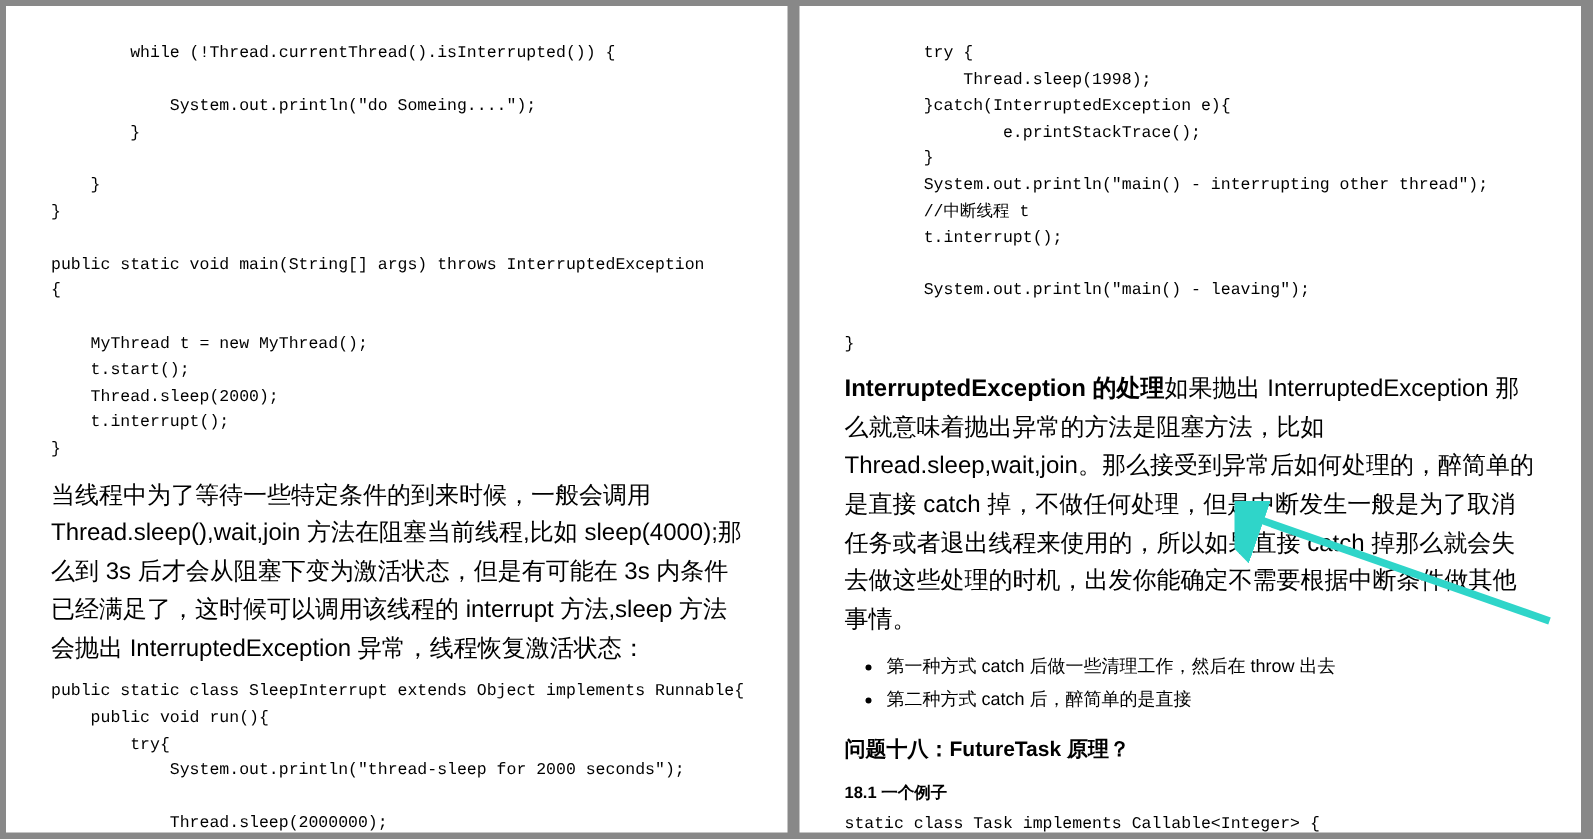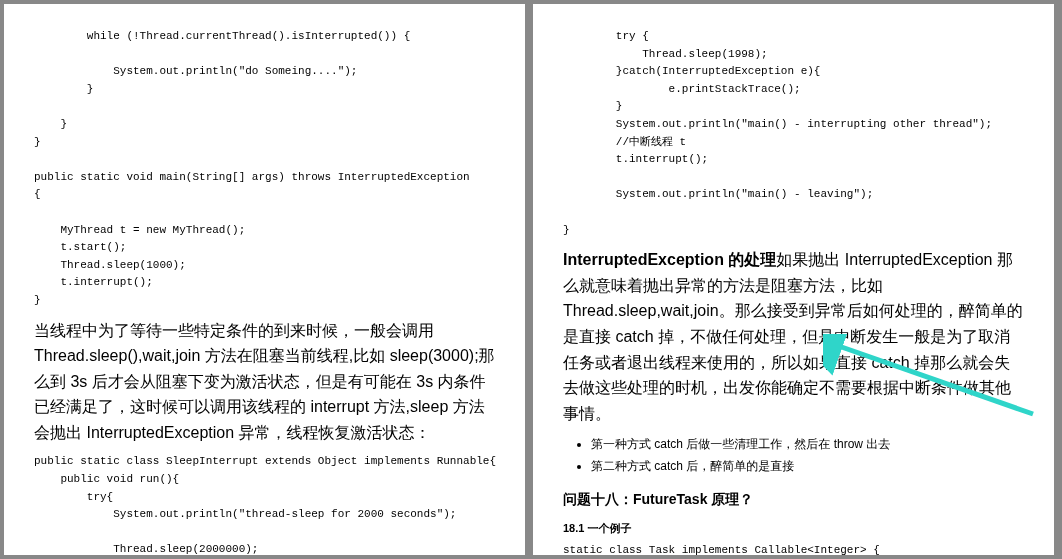--- a/index.html
+++ b/index.html
@@ -78,24 +78,24 @@
         }
 
     }
 }
 
 public static void main(String[] args) throws InterruptedException
 {
 
     MyThread t = new MyThread();
     t.start();
-    Thread.sleep(1000);
+    Thread.sleep(2000);
     t.interrupt();
 }</pre>
-    <div class="para">当线程中为了等待一些特定条件的到来时候，一般会调用 Thread.sleep(),wait,join 方法在阻塞当前线程,比如 sleep(3000);那么到 3s 后才会从阻塞下变为激活状态，但是有可能在 3s 内条件已经满足了，这时候可以调用该线程的 interrupt 方法,sleep 方法会抛出 InterruptedException 异常，线程恢复激活状态：</div>
+    <div class="para">当线程中为了等待一些特定条件的到来时候，一般会调用 Thread.sleep(),wait,join 方法在阻塞当前线程,比如 sleep(4000);那么到 3s 后才会从阻塞下变为激活状态，但是有可能在 3s 内条件已经满足了，这时候可以调用该线程的 interrupt 方法,sleep 方法会抛出 InterruptedException 异常，线程恢复激活状态：</div>
     <pre>public static class SleepInterrupt extends Object implements Runnable{
     public void run(){
         try{
             System.out.println("thread-sleep for 2000 seconds");
 
             Thread.sleep(2000000);
             System.out.println("thread -waked up");
         }catch(InterruptedException e){
             System.out.println("thread-interrupted while sleeping");
 

